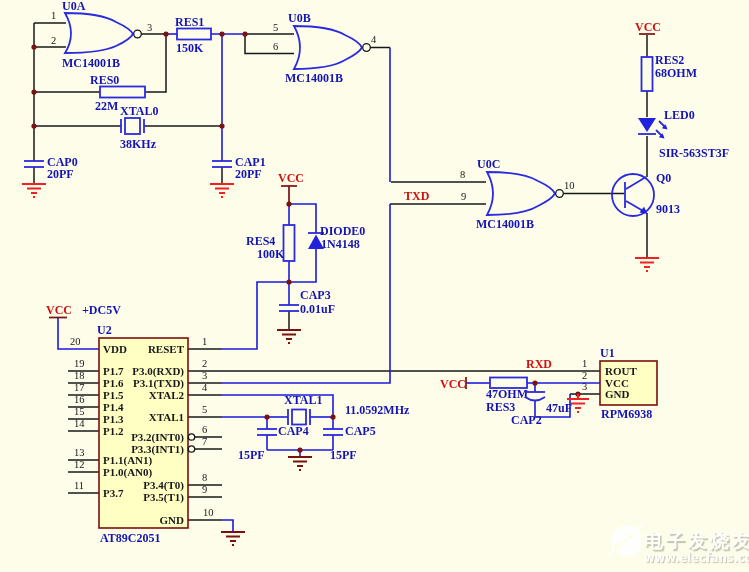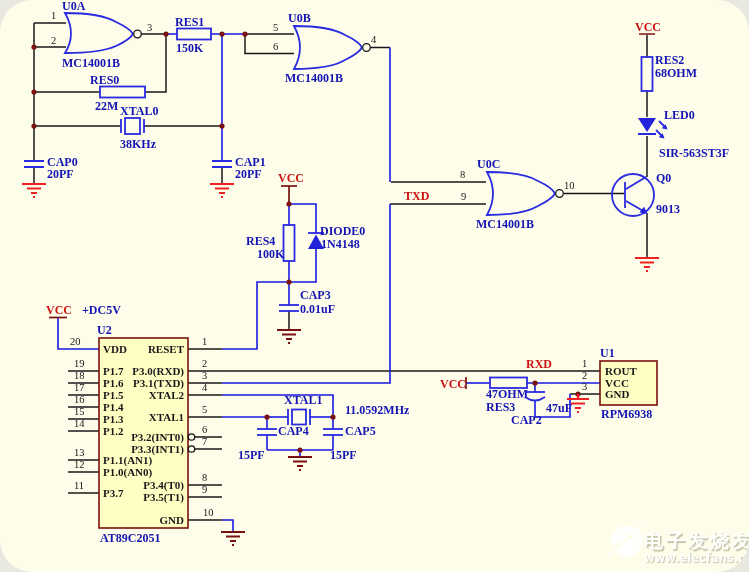--- a/index.html
+++ b/index.html
@@ -1,17 +1,17 @@
 <!DOCTYPE html>
 <html><head>
 <meta charset="utf-8">
 <style>
   html,body{margin:0;padding:0;}
   body{background:#e8e8e0;}
-  .stage{position:relative;width:749px;height:572px;background:#FDFDE9;overflow:hidden;border-radius:32px;}
+  .stage{position:relative;width:749px;height:572px;background:#FDFDE9;overflow:hidden;}
   svg{display:block;}
   text{font-family:"Liberation Serif",serif;}
   .lbl{fill:#1414B4;font-size:12px;font-weight:bold;}
   .num{fill:#17171A;font-size:10.5px;}
   .pn{fill:#17171A;font-size:11px;font-weight:bold;}
   .red{fill:#CC1111;font-size:12px;font-weight:bold;}
   .w{stroke:#1A1AE0;stroke-width:1.6;fill:none;}
   .k{stroke:#17171A;stroke-width:1.5;fill:none;}
   .m{stroke:#7B1010;stroke-width:1.7;fill:none;}
   .comp{fill:none;stroke:#2A2AE0;stroke-width:1.8;}

